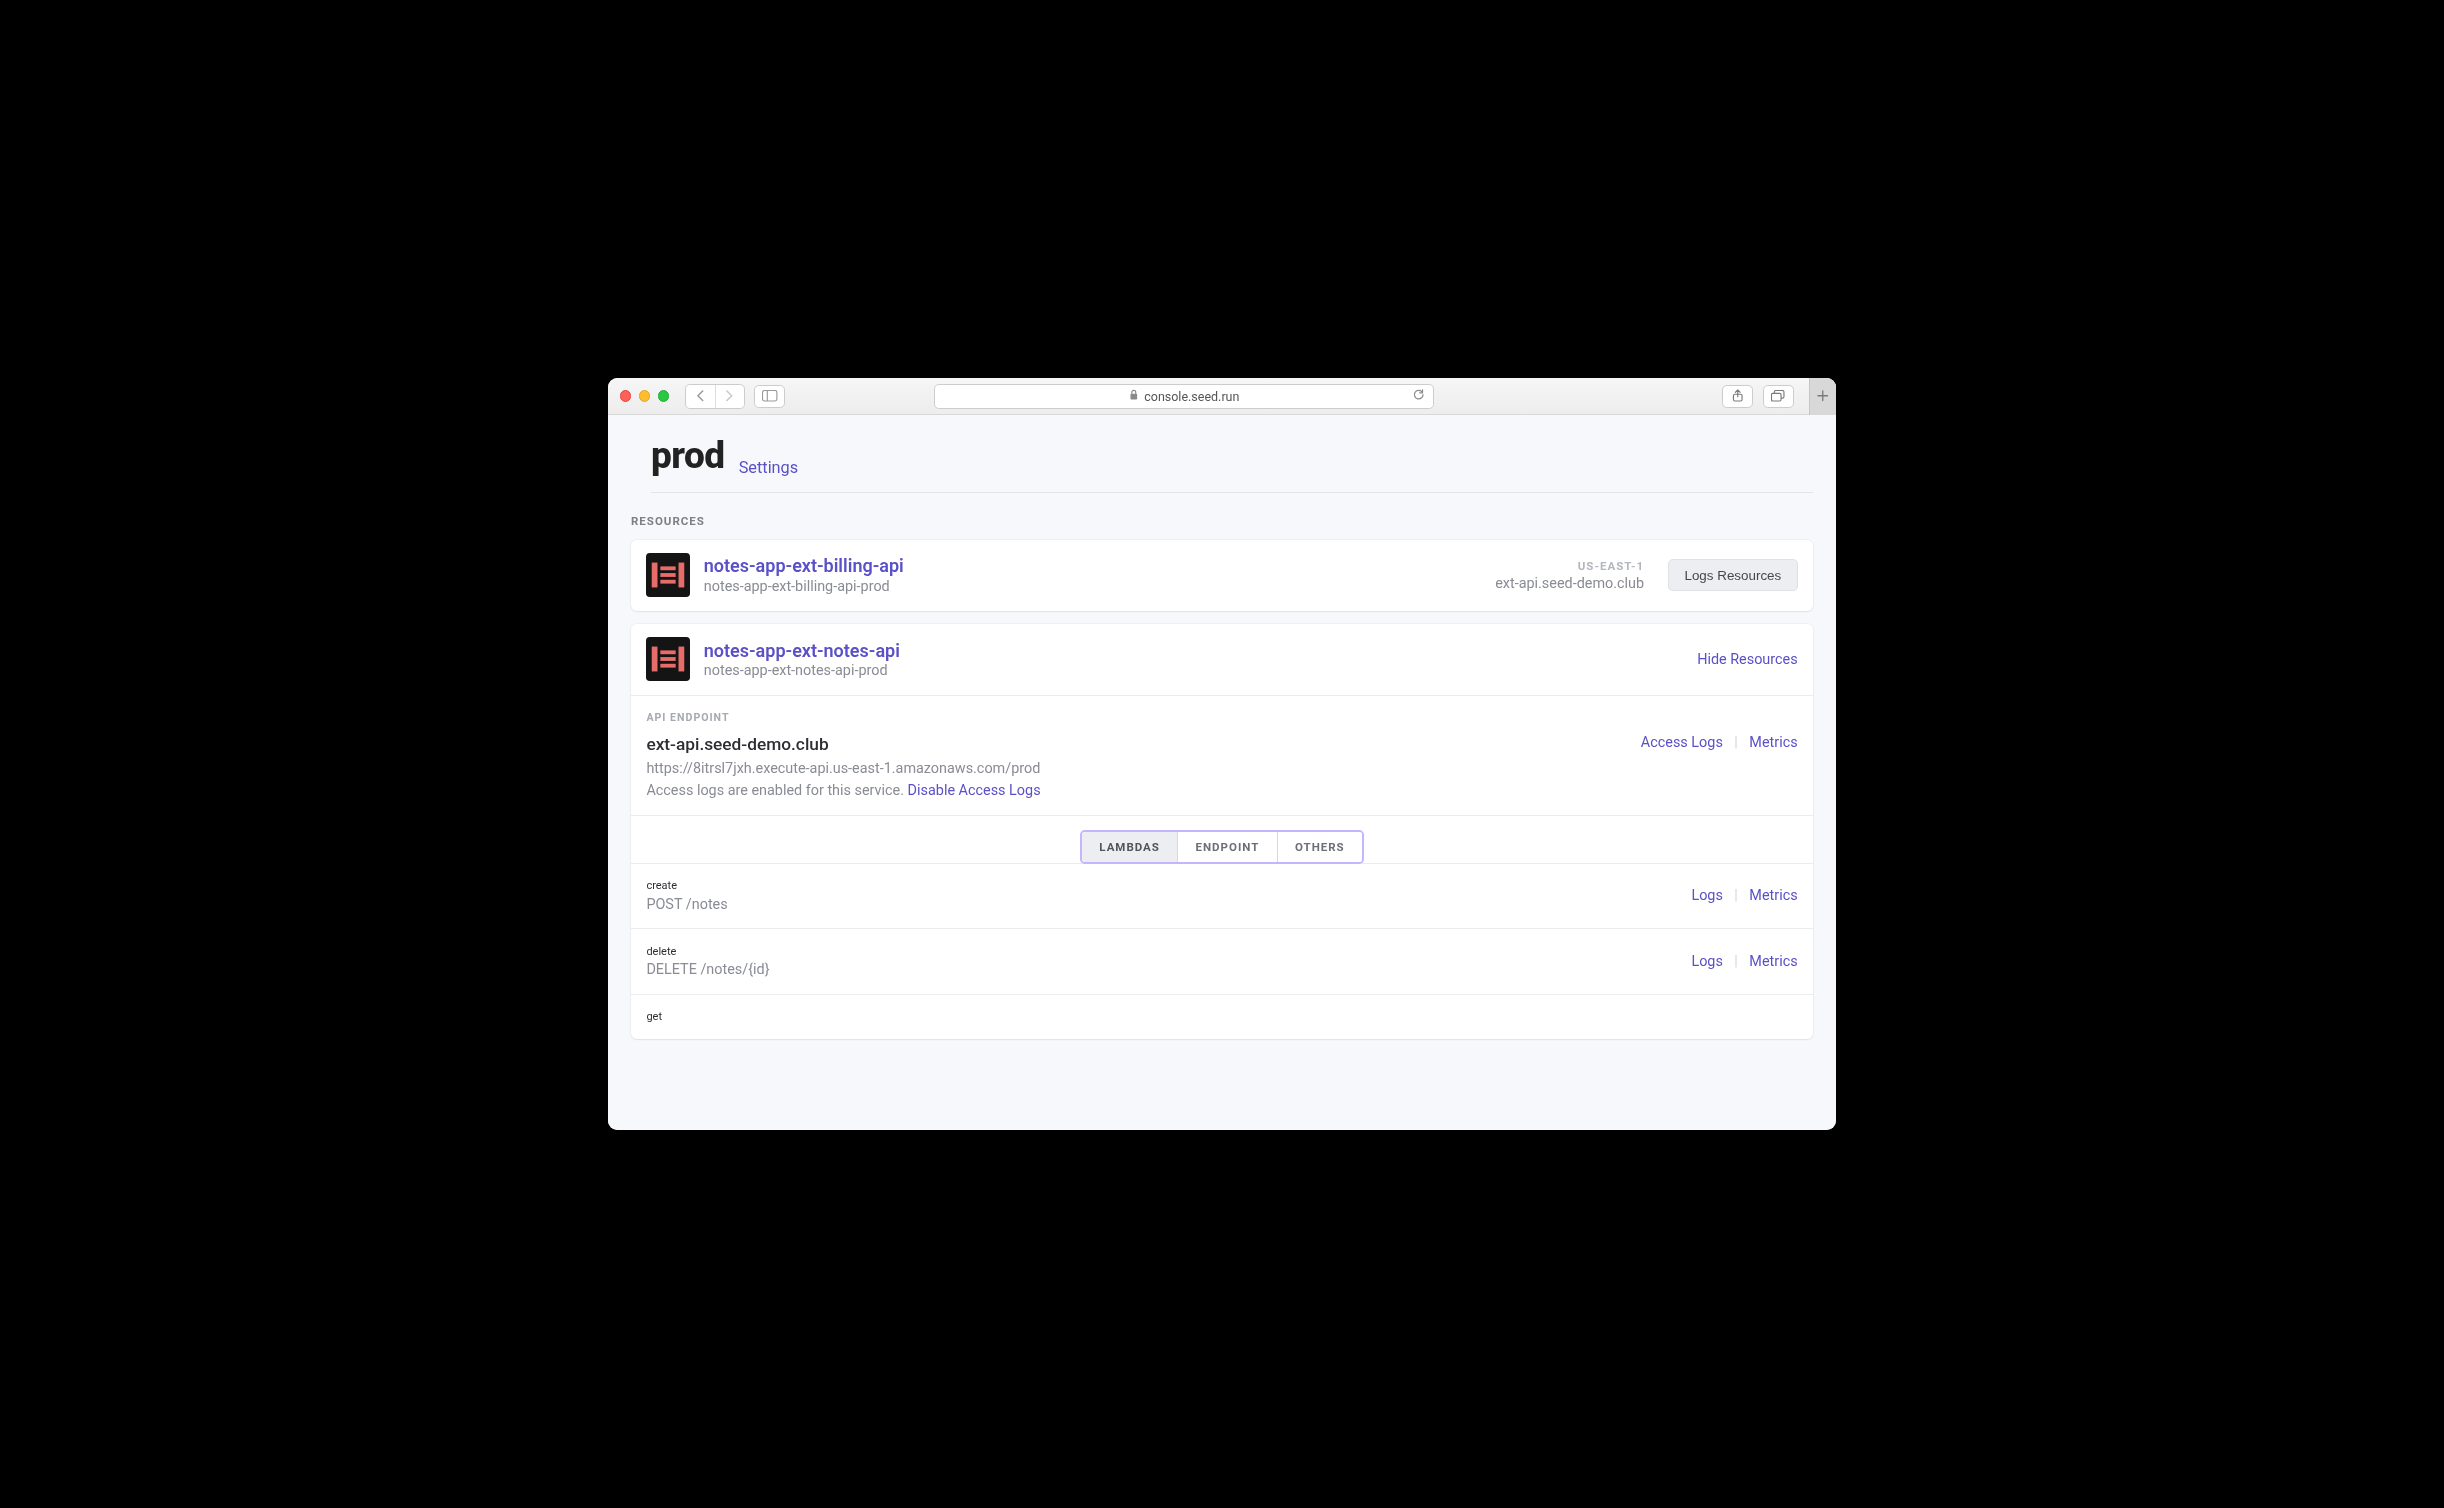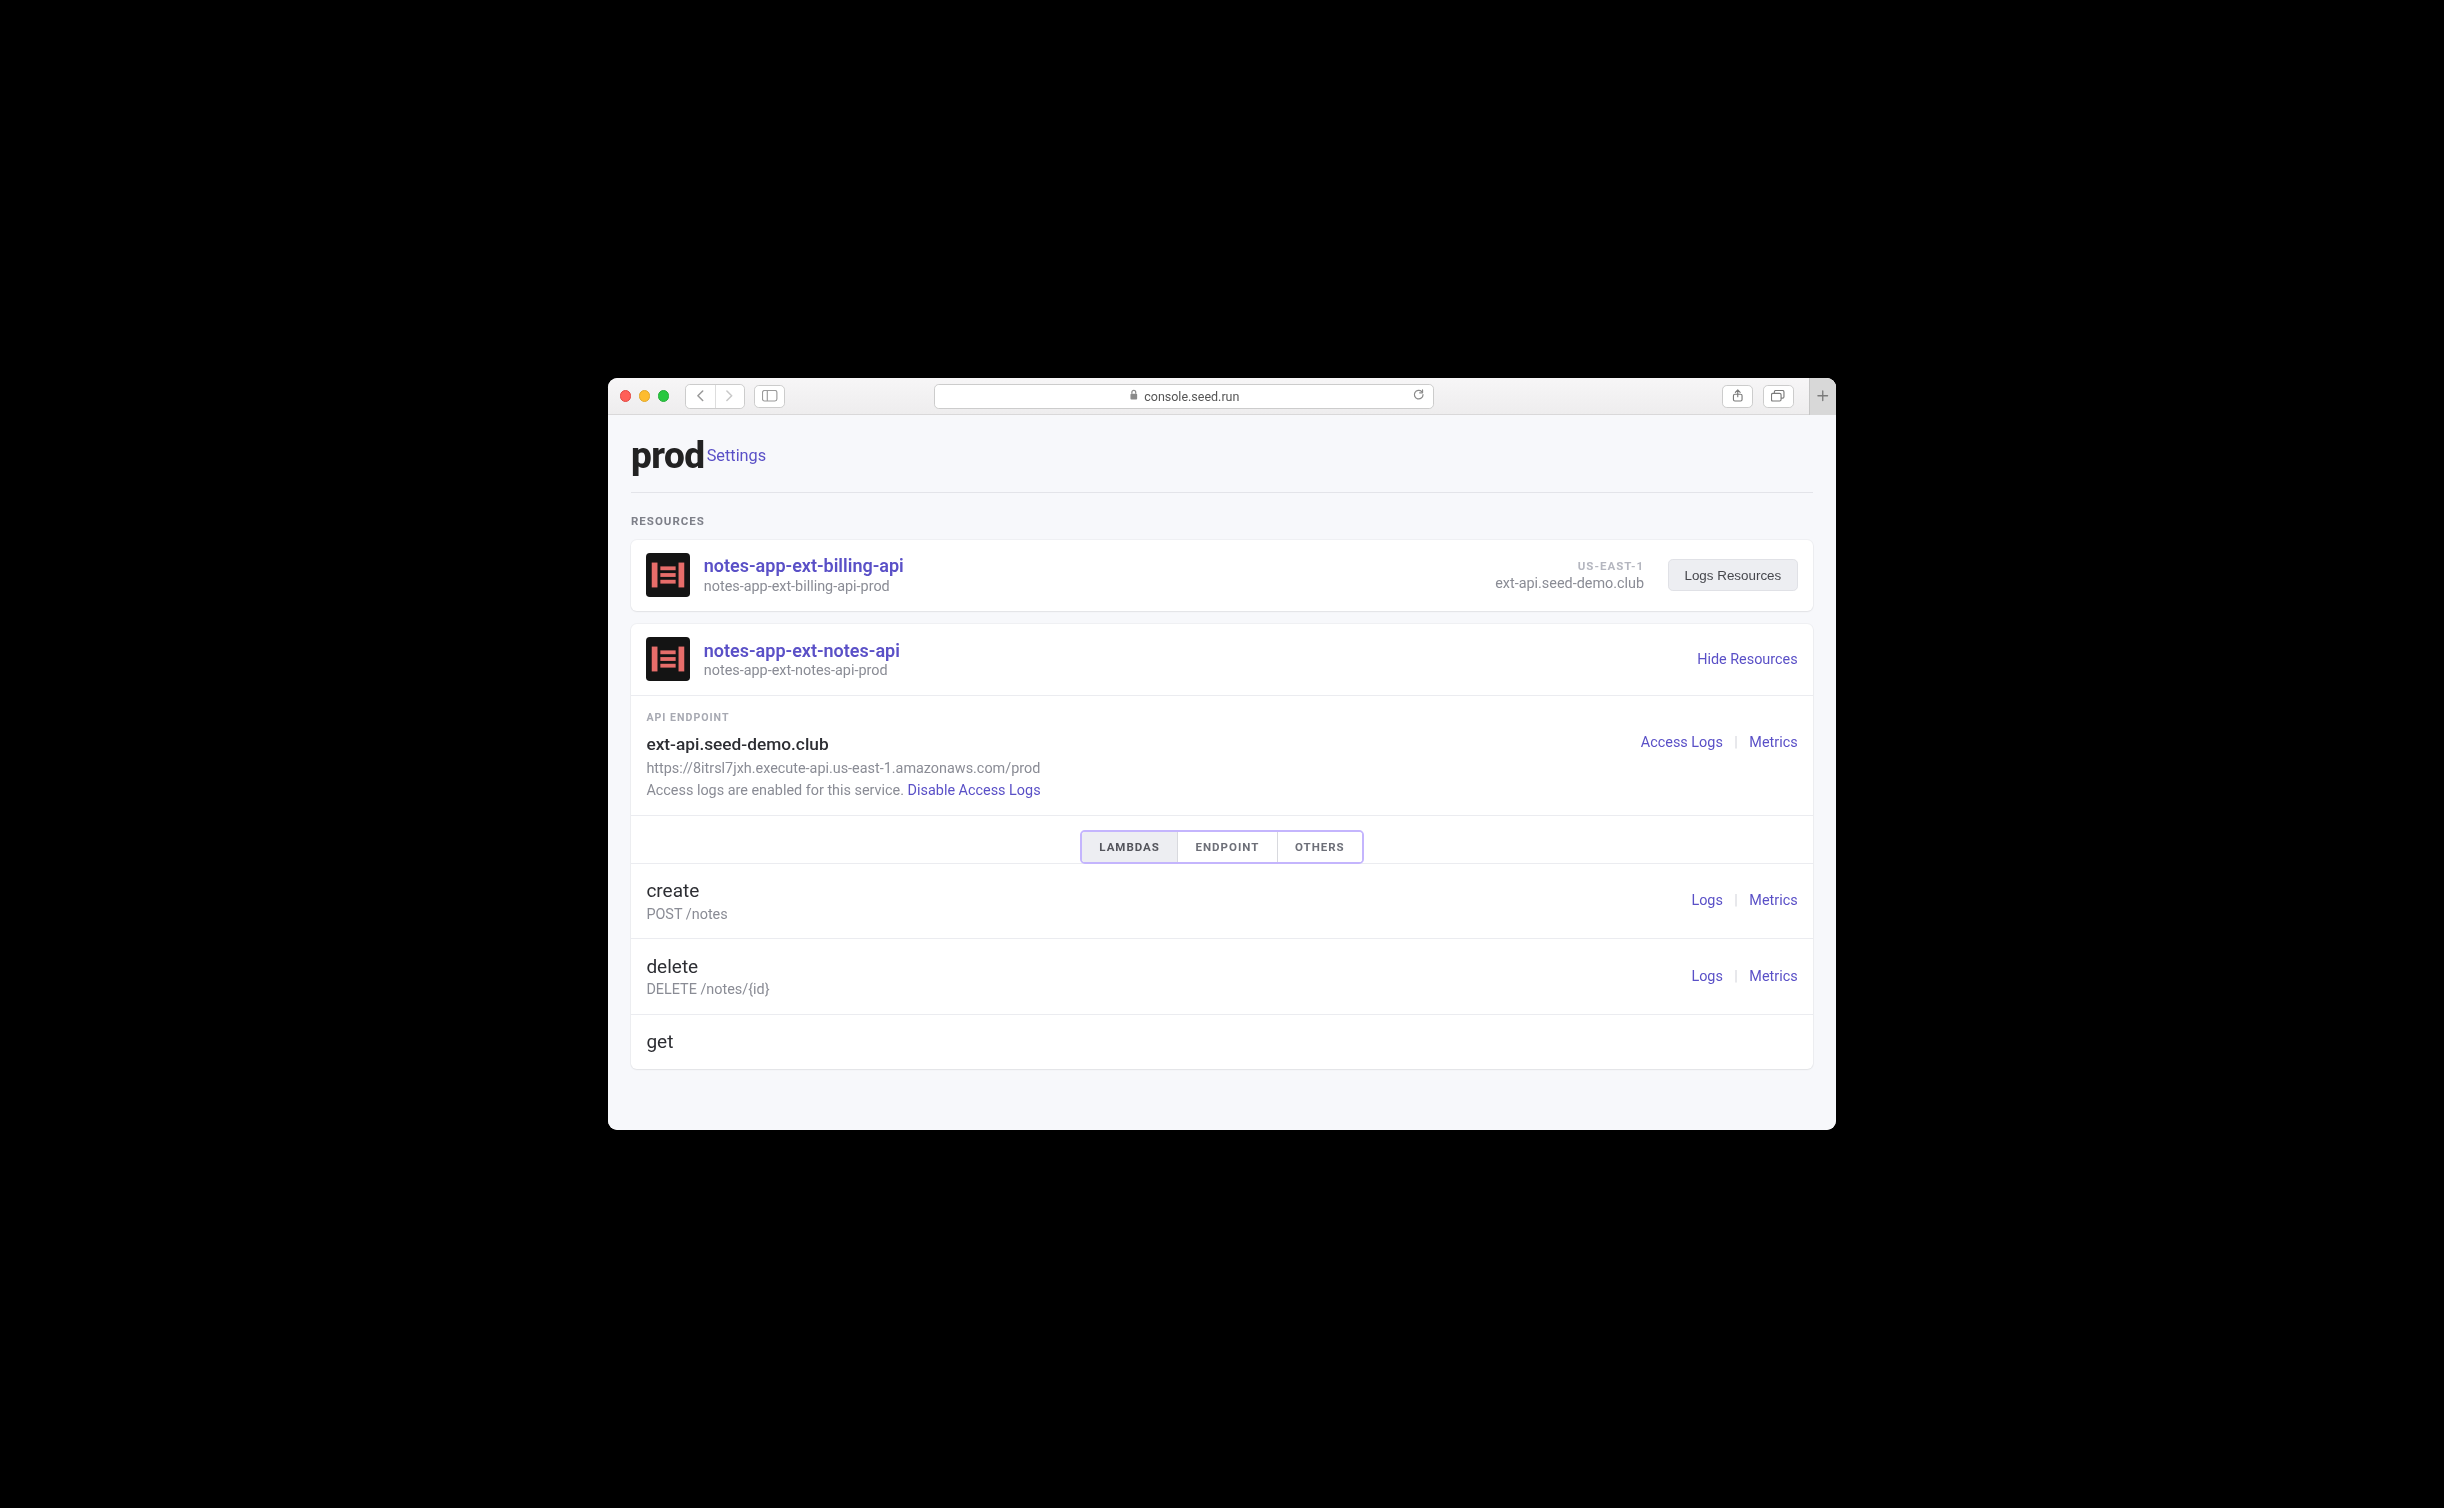--- a/index.html
+++ b/index.html
@@ -95,24 +95,25 @@
     flex: 1;
     background: #f7f8fb;
     overflow: hidden;
     padding: 0;
   }
   .page-inner {
     padding: 19px 23px 0 23px;
   }
   .page-header {
     display: flex;
-    align-items: center;
-    gap: 2px;
+    align-items: flex-end;
+    gap: 14px;
     padding-bottom: 15.4px;
     border-bottom: 1px solid #e3e4e9;
+    margin-left: 20px;
   }
   .page-title {
     font-size: 37px;
     font-weight: 800;
     color: #222;
     letter-spacing: -0.5px;
   }
   .settings-link {
     color: #5a50c7;
     font-size: 16.3px;
@@ -258,21 +259,21 @@
   .tab.active { background: #edeef2; color: #54555c; }
 
   .lambda-row {
     border-top: 1px solid #ebecf0;
     padding: 15.4px;
     display: flex;
     justify-content: space-between;
     align-items: center;
   }
   .lambda-name {
-    font-size: 19px;
+    font-size: 11px;
     color: #2d2e33;
   }
   .lambda-route {
     color: #8a8c95;
     font-size: 14.4px;
     margin-top: 3.8px;
   }
 
   
   .apigw-icon rect.bg { fill: #141414; }

